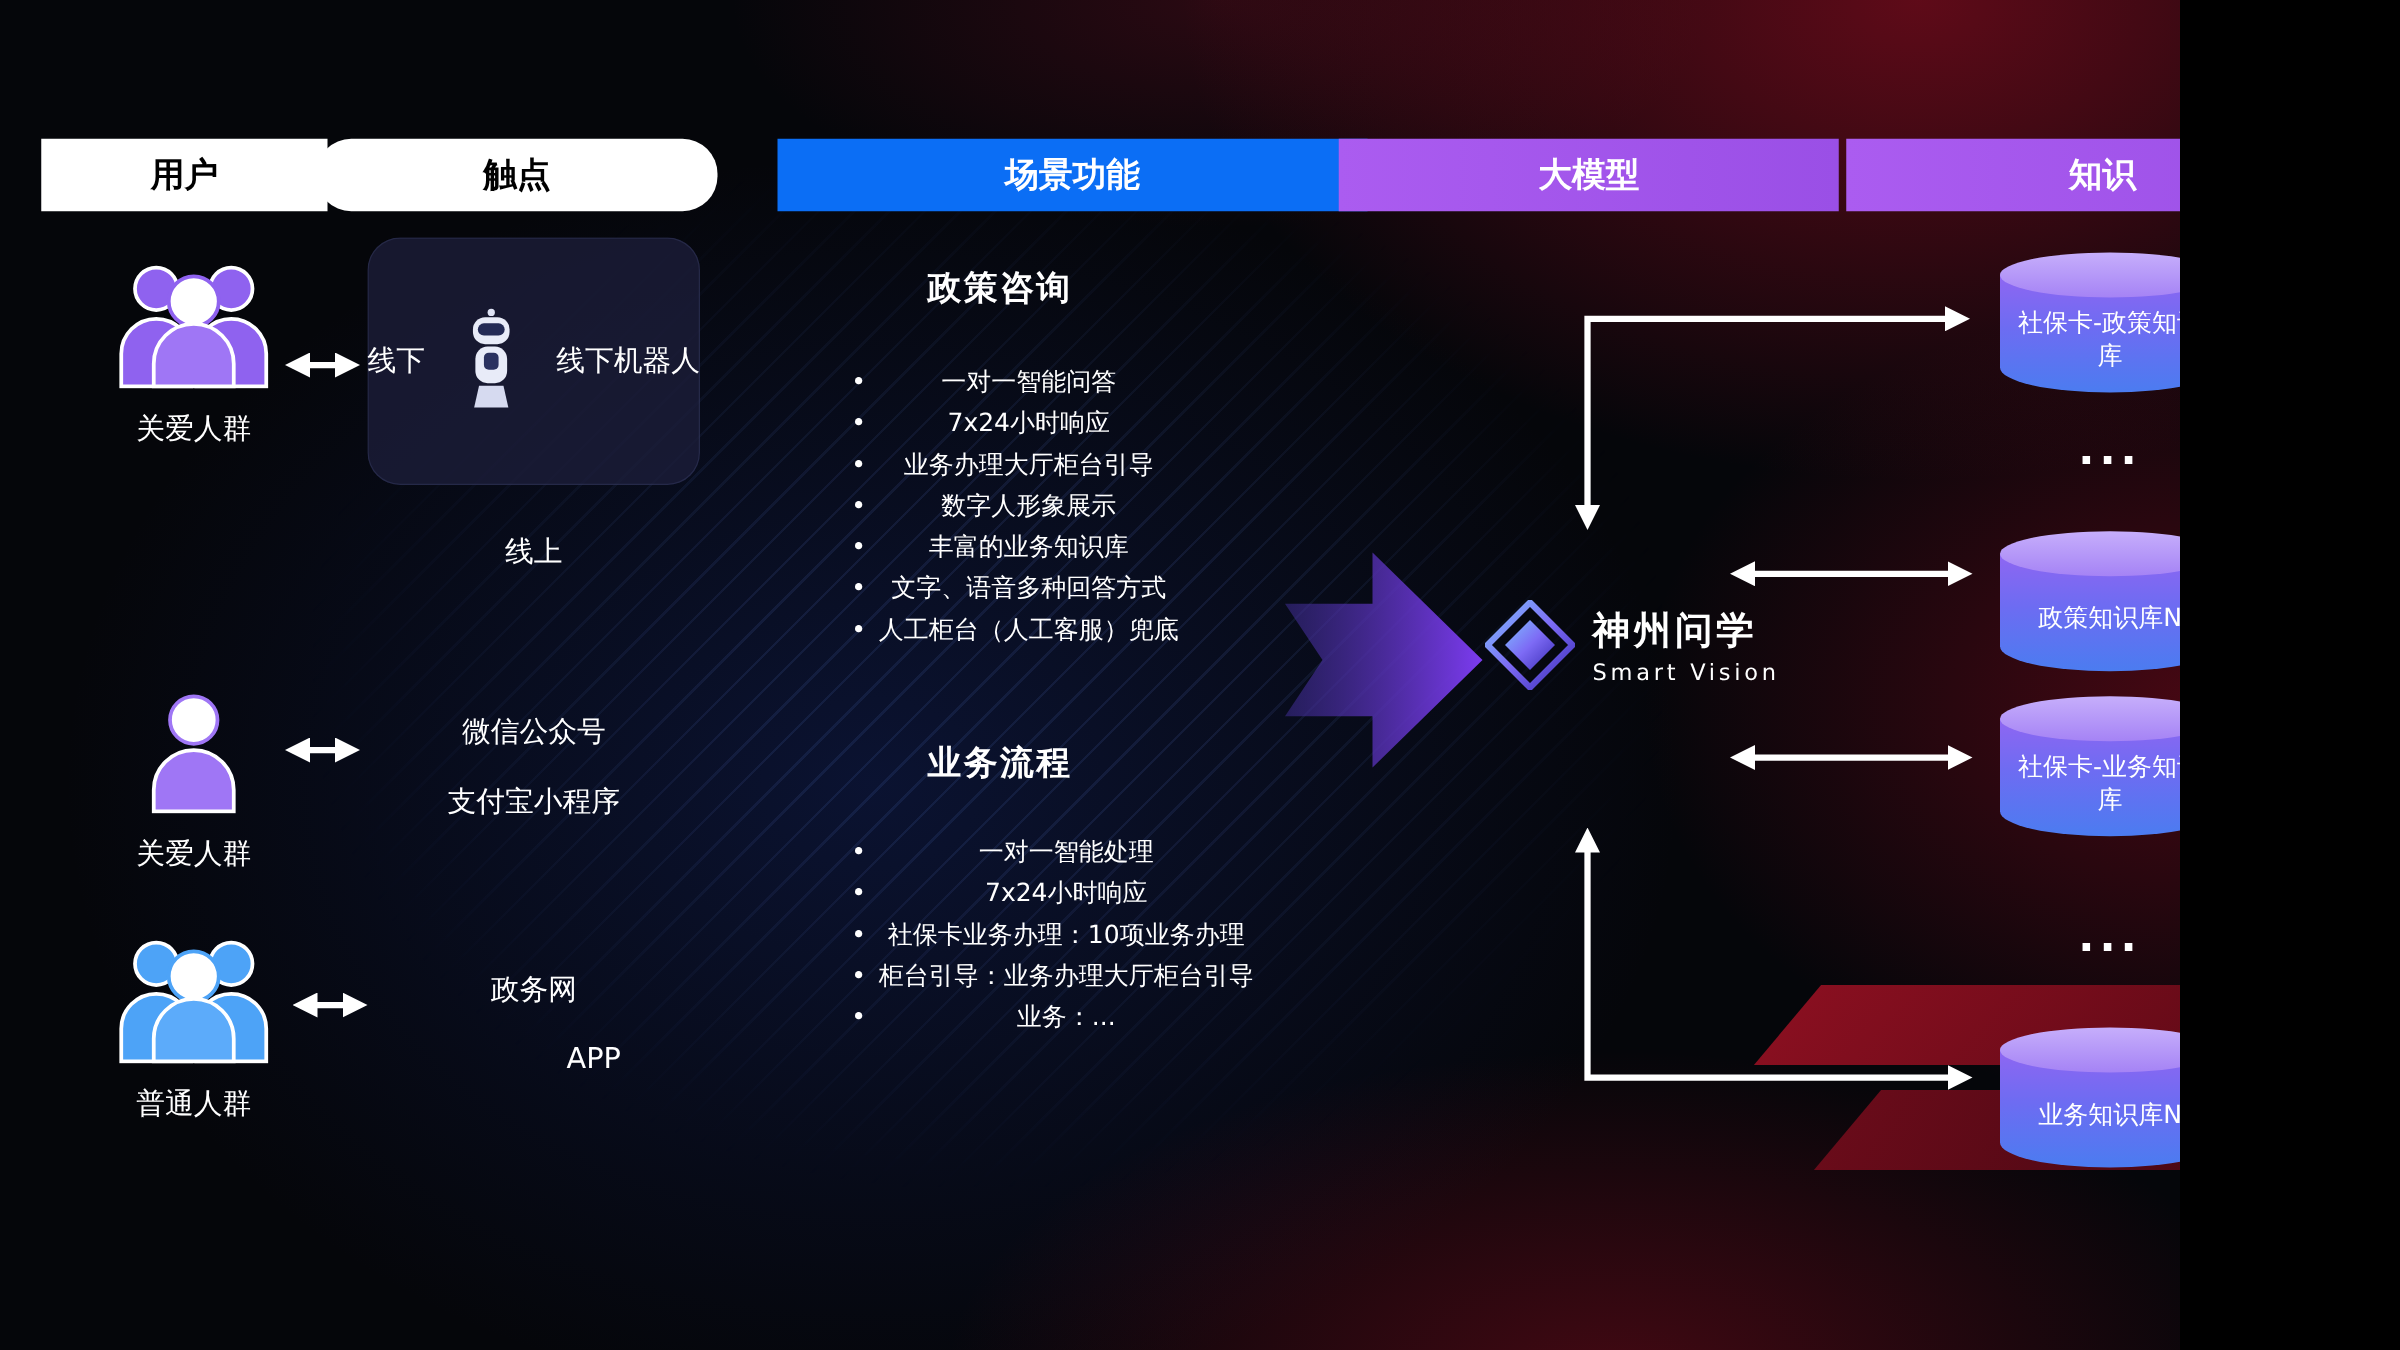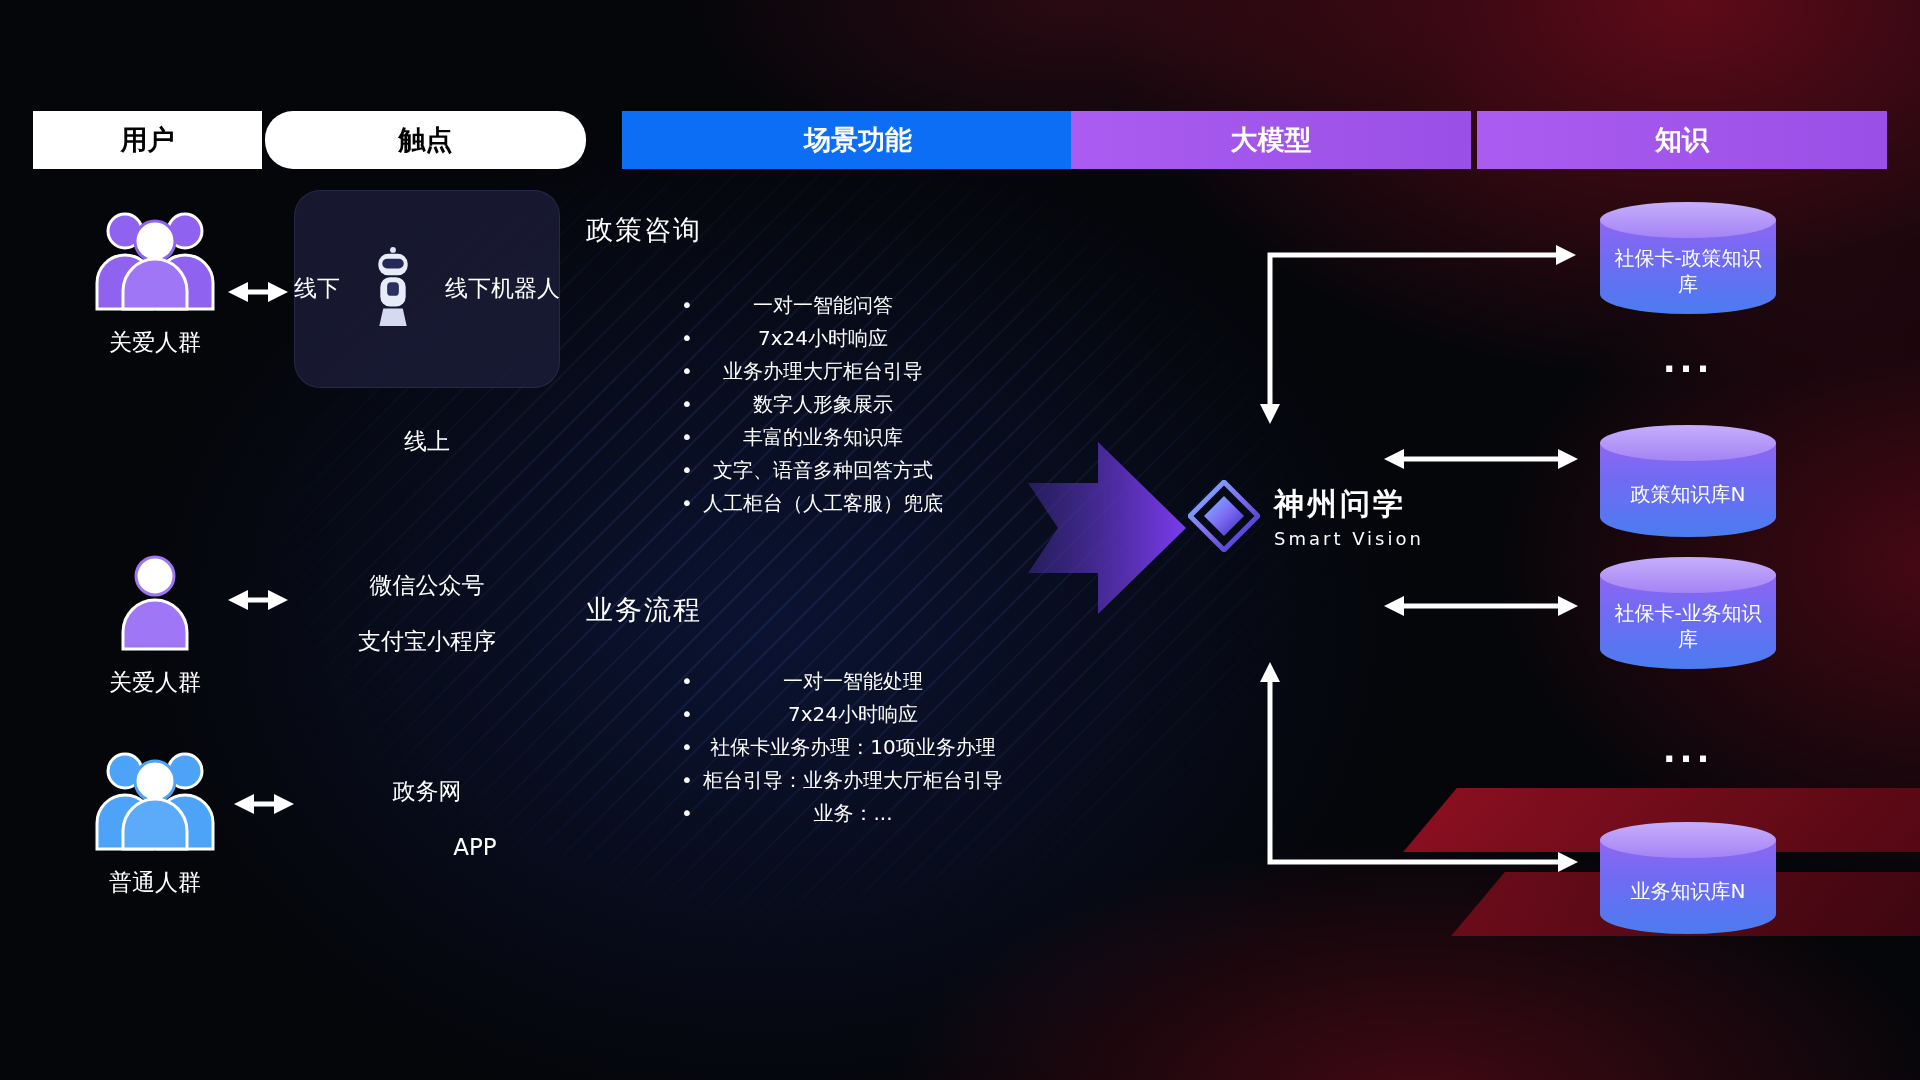--- a/index.html
+++ b/index.html
@@ -1,19 +1,19 @@
 <!DOCTYPE html>
 <html><head>
 <meta charset="utf-8">
 <style>
   * { margin:0; padding:0; box-sizing:border-box; }
   html,body { width:1920px; height:1080px; background:#000; overflow:hidden;
     font-family:"DejaVu Sans","Liberation Sans",sans-serif; color:#fff; }
 
-  .stage { position:relative; width:1920px; height:1080px; overflow:hidden;
+  .stage { position:relative; width:1744px; height:1080px; overflow:hidden;
     background:
       radial-gradient(950px 620px at 88% 0%,  rgba(168,14,36,.55), transparent 62%),
       radial-gradient(560px 260px at 56% 0%,  rgba(140,18,40,.28), transparent 70%),
       radial-gradient(720px 520px at 101% 52%, rgba(150,10,30,.45), transparent 62%),
       radial-gradient(860px 420px at 74% 102%, rgba(150,12,30,.42), transparent 62%),
       radial-gradient(980px 760px at 40% 58%,  rgba(24,48,140,.30), transparent 66%),
       #05060a;
     padding-left: 48px;
   }
 
@@ -29,21 +29,21 @@
   .red2 { left:1478px; top:872px; width:520px; height:64px;
     background:linear-gradient(90deg, rgba(120,12,28,.85), rgba(66,6,16,.85)); }
 
   
   .hdr { position:absolute; top:111px; height:58px; display:flex; align-items:center;
     justify-content:center; font-size:27px; font-weight:bold; z-index:4; }
   .hdr-white { background:#fff; color:#000; }
   .hdr-blue  { background:#0b6ef5; color:#fff; }
   .hdr-purple{ background:linear-gradient(90deg,#ab5cf0,#9a4fe6); color:#fff; }
   .h1 { left:33px;   width:229px; }
-  .h2 { left:265px;  width:321px;border-radius:28px; }
+  .h2 { left:253px;  width:321px;border-radius:28px; }
   .h3 { left:622px;  width:472px; }
   .h4 { left:1071px; width:400px; }
   .h5 { left:1477px; width:410px; }
 
   
   .user-block { position:absolute; left:50px; width:210px; display:flex;
     flex-direction:column; align-items:center; z-index:3; }
   .ub1 { top:205px; } .ub2 { top:553px; } .ub3 { top:745px; }
   .user-label { margin-top:16px; font-size:23px; }
 
@@ -55,22 +55,22 @@
   .tp-text { position:absolute; left:427px; transform:translateX(-50%); font-size:23px;
     white-space:nowrap; z-index:3; }
   .tp-online { top:426px; }
   .tp-wechat { top:570px; }
   .tp-alipay { top:626px; }
   .tp-gov    { top:776px; }
   .tp-app    { top:834px;margin-left:48px; }
   .box-title, .box-label { font-size:23px; }
 
   
-  .scene-title { position:absolute; left:586px; width:472px; text-align:left;
-    font-size:27px; letter-spacing:2px; z-index:3; }
+  .scene-title { position:absolute; left:564px; width:472px; text-align:center;
+    font-size:27px; letter-spacing:2px; z-index:3;font-weight:bold; }
   .st1 { top:212px; } .st2 { top:592px; }
   .scene-list { position:absolute; left:677px; list-style:none; z-index:3;text-align:center; }
   .sl1 { top:292px; } .sl2 { top:668px; }
   .scene-list li { position:relative; padding-left:26px; font-size:20px;
     line-height:26px; margin-bottom:7px; white-space:nowrap; }
   .scene-list li::before { content:"•"; position:absolute; left:4px; top:0; }
 
   
   .bigarrow { position:absolute; left:1028px; top:428px; z-index:2; }
 

